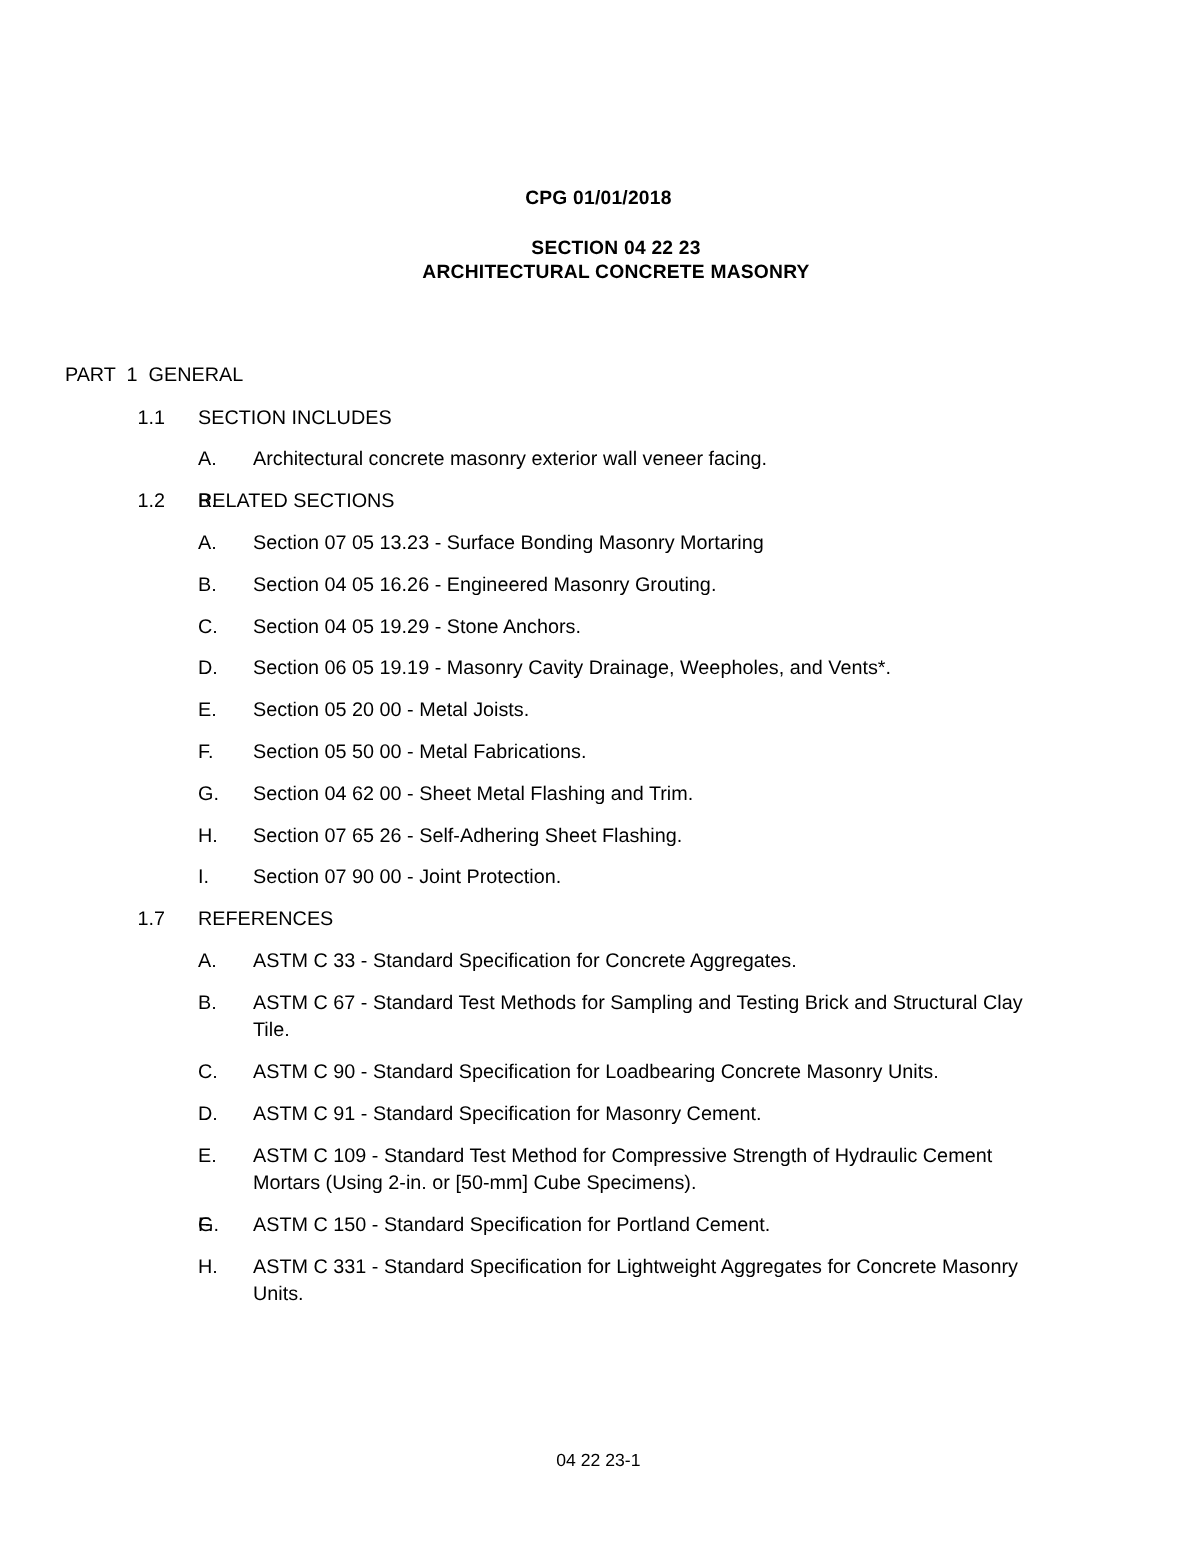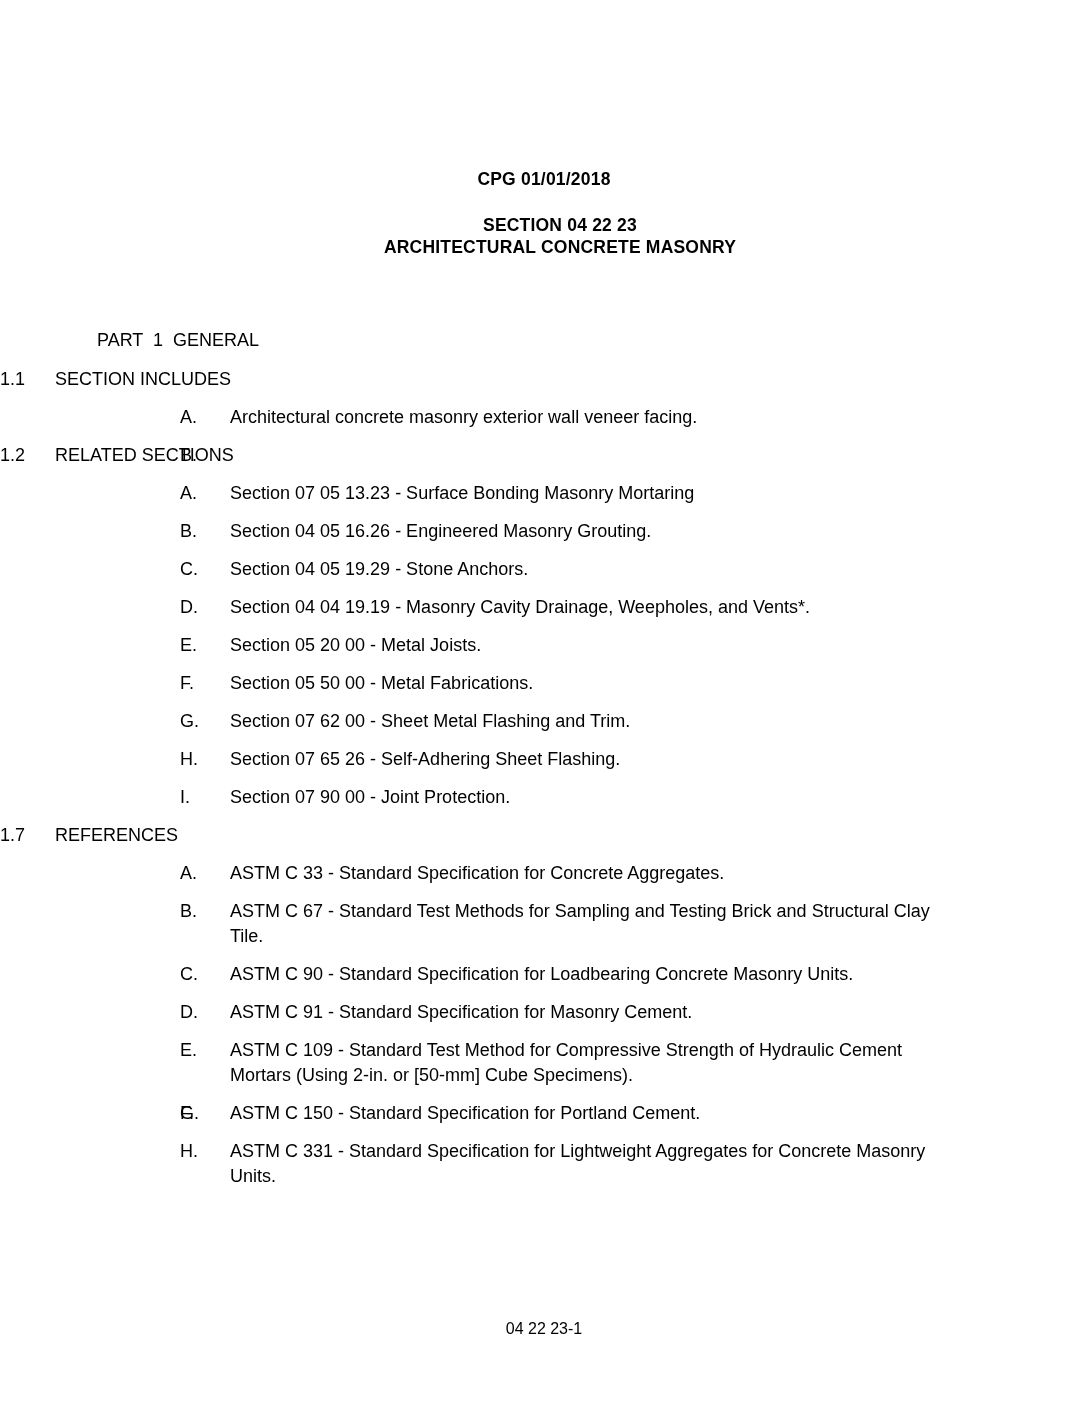--- a/index.html
+++ b/index.html
@@ -47,32 +47,33 @@
   .body {
     position: absolute;
     left: 0;
     top: 328px;
     width: 1088px;
   }
 
   .part-heading {
     font-size: 18px;
     line-height: 24px;
-    padding-left: 97px;
+    padding-left: 59px;
     white-space: pre;
     margin-bottom: 15px;
   }
 
   .section {
     margin-bottom: 0;
   }
   .section-heading {
     position: relative;
     font-size: 18px;
     line-height: 24px;
+    padding-left: 125px;
     margin-bottom: 14px;
   }
   .section-heading .sec-num {
     display: inline-block;
     width: 55px;
   }
   .section-heading .sec-title {
     display: inline-block;
   }
 
@@ -141,33 +142,33 @@
           <div class="item">
             <span class="marker">B.</span>
             <span class="text">Section 04 05 16.26 - Engineered Masonry Grouting.</span>
           </div>
           <div class="item">
             <span class="marker">C.</span>
             <span class="text">Section 04 05 19.29 - Stone Anchors.</span>
           </div>
           <div class="item">
             <span class="marker">D.</span>
-            <span class="text">Section 04 04 19.19 - Masonry Cavity Drainage, Weepholes, and Vents*.</span>
+            <span class="text">Section 06 05 19.19 - Masonry Cavity Drainage, Weepholes, and Vents*.</span>
           </div>
           <div class="item">
             <span class="marker">E.</span>
             <span class="text">Section 05 20 00 - Metal Joists.</span>
           </div>
           <div class="item">
             <span class="marker">F.</span>
             <span class="text">Section 05 50 00 - Metal Fabrications.</span>
           </div>
           <div class="item">
             <span class="marker">G.</span>
-            <span class="text">Section 07 62 00 - Sheet Metal Flashing and Trim.</span>
+            <span class="text">Section 04 62 00 - Sheet Metal Flashing and Trim.</span>
           </div>
           <div class="item">
             <span class="marker">H.</span>
             <span class="text">Section 07 65 26 - Self-Adhering Sheet Flashing.</span>
           </div>
           <div class="item">
             <span class="marker">I.</span>
             <span class="text">Section 07 90 00 - Joint Protection.</span>
           </div>
         </div>

